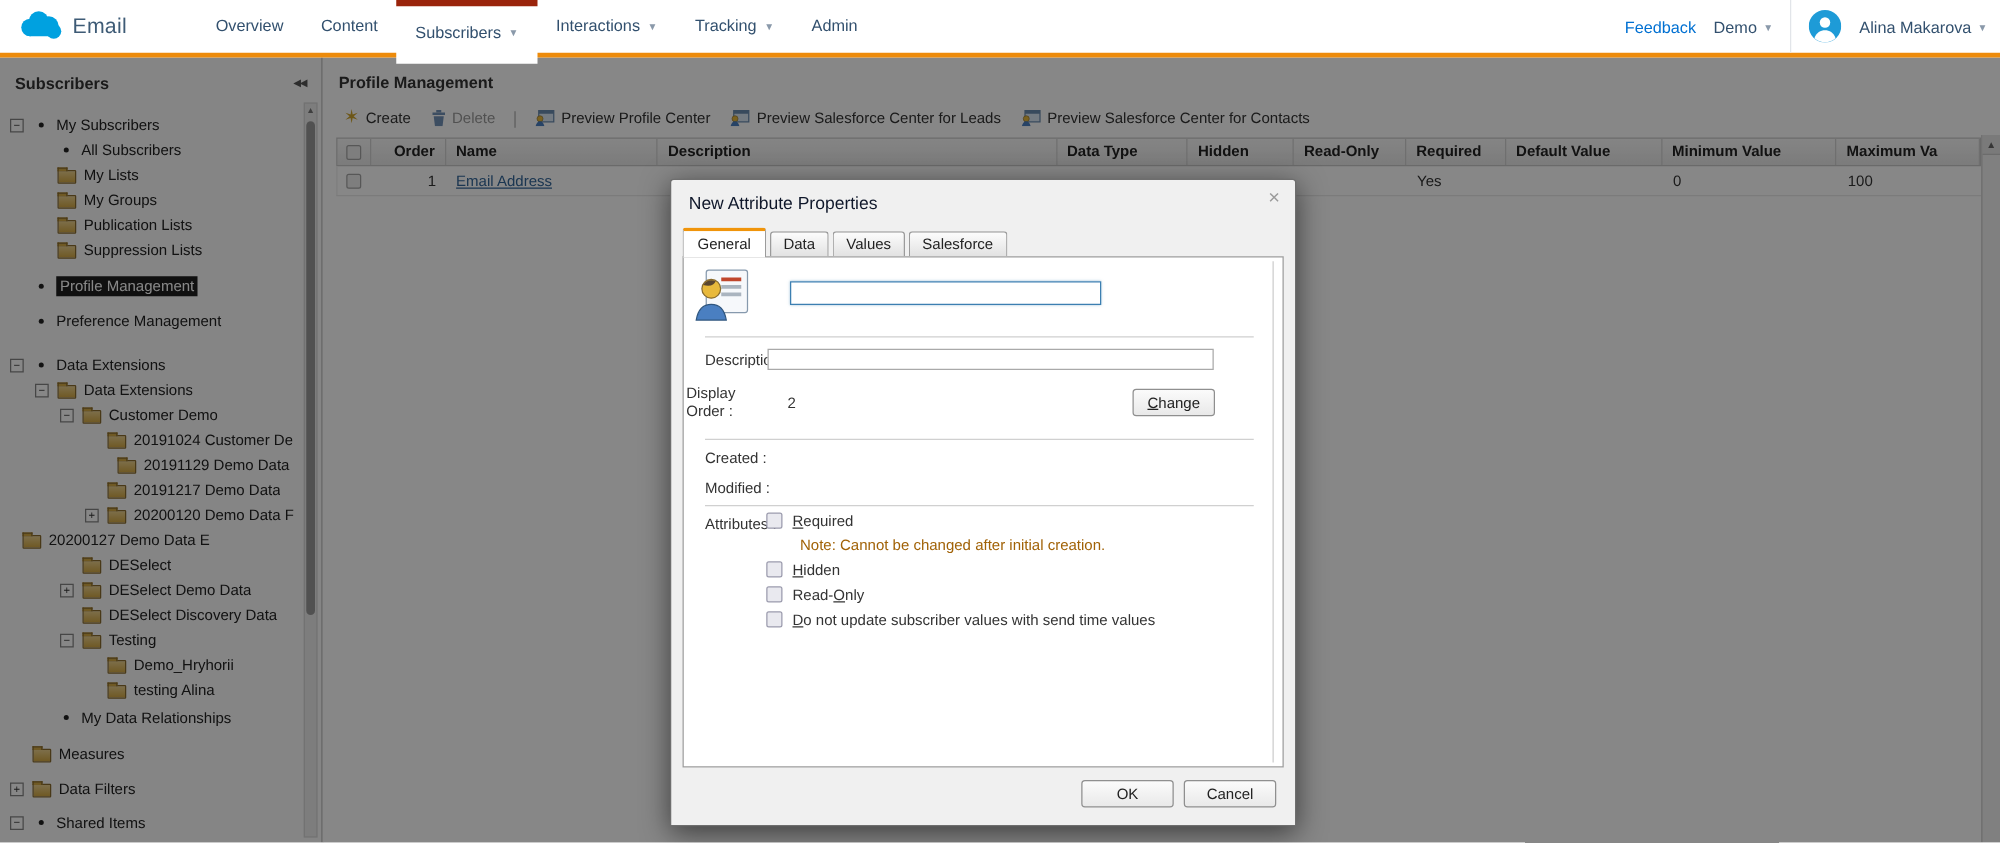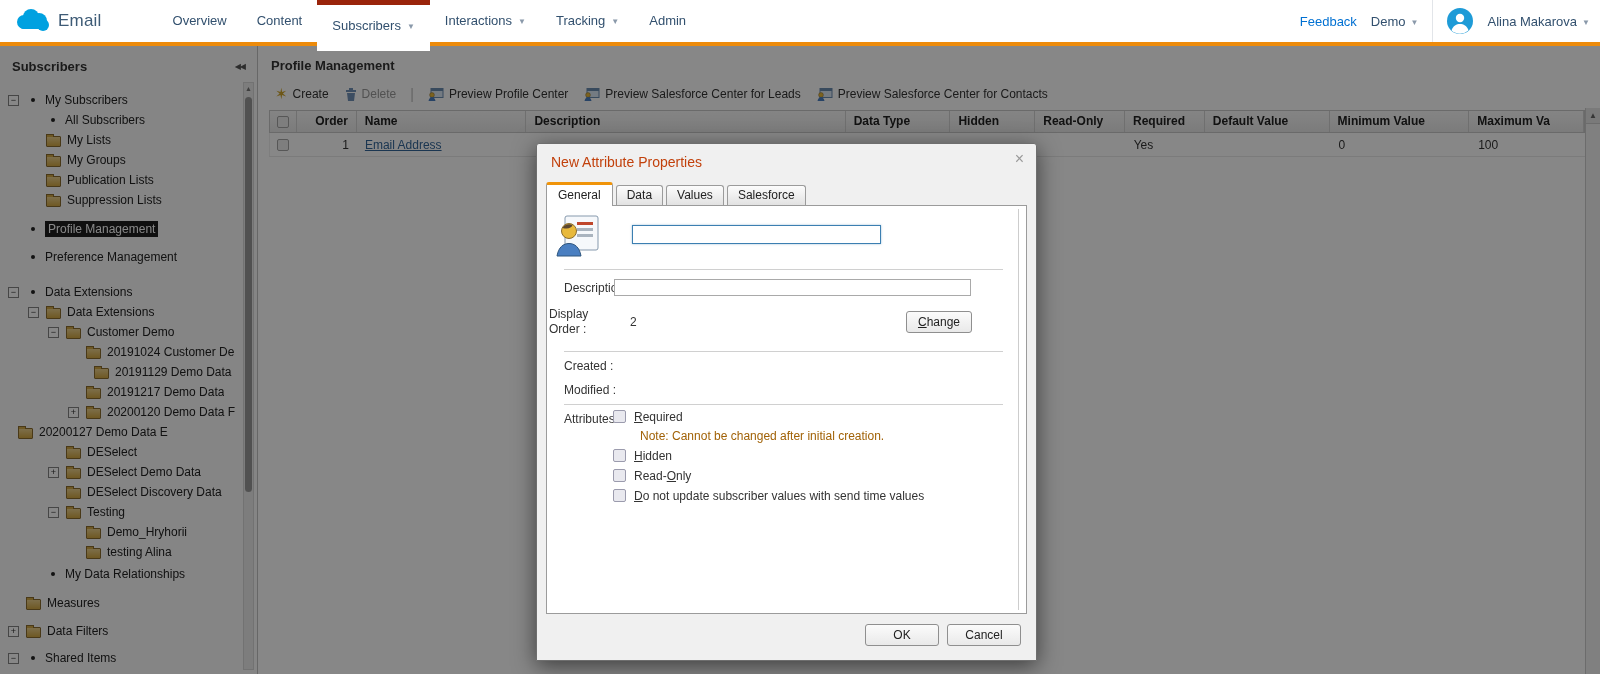--- a/index.html
+++ b/index.html
@@ -72,21 +72,21 @@
   .main-scroll { position:absolute; top:62px; bottom:0; right:0; width:15px; background:#f2f2f2; border-left:1px solid #ccc; z-index:11;}
   .main-scroll .arr { display:block; height:16px; text-align:center; font-size:8px; color:#666; line-height:16px;
                       background:#e6e6e6; border-bottom:1px solid #ccc; }
 
   
   .overlay { position:absolute; top:46px; left:0; right:0; bottom:0; background:rgba(0,0,0,0.47); z-index:40; }
 
   
   .dialog { position:absolute; left:536px; top:143px; width:501px; height:518px; background:#f0f0f0;
             border:1px solid #6e6e6e; border-radius:3px 3px 0 0; box-shadow:0 5px 22px rgba(0,0,0,0.55); z-index:80; }
-  .dlg-title { position:absolute; top:10px; left:14px; font-size:14px; color:#c2410c; }
+  .dlg-title { position:absolute; top:10px; left:14px; font-size:14px; color:#0f172a; }
   .dlg-close { position:absolute; top:7px; right:12px; font-size:16px; color:#9a9a9a; cursor:pointer; line-height:16px; }
   .dlg-tabs { position:absolute; left:9px; top:42px; height:19px; display:flex; align-items:flex-end; gap:3px; z-index:3; }
   .dlg-tab { font-size:12px; color:#222; border:1px solid #9b9b9b; border-bottom:none; border-radius:3px 3px 0 0;
              background:linear-gradient(#fcfcfc,#e2e2e2); padding:2px 10px 3px; cursor:pointer; }
   .dlg-tab.active { background:#fff; border-top:3px solid #F0940A; padding:3px 11px 4px; margin-bottom:-1px; }
   .dlg-panel { position:absolute; left:9px; right:9px; top:61px; height:409px; background:#fff; border:1px solid #9b9b9b; z-index:2; }
   .dlg-vline { position:absolute; top:3px; bottom:3px; right:7px; width:1px; background:#cdcdcd; }
   .person-icon { position:absolute; left:8px; top:8px; }
   .name-input { position:absolute; left:85px; top:19px; width:249px; height:19px; border:1px solid #3C7FB1;
                 outline:none; font-size:12px; padding:0 4px; box-shadow:0 0 2px rgba(60,127,177,0.5); }

